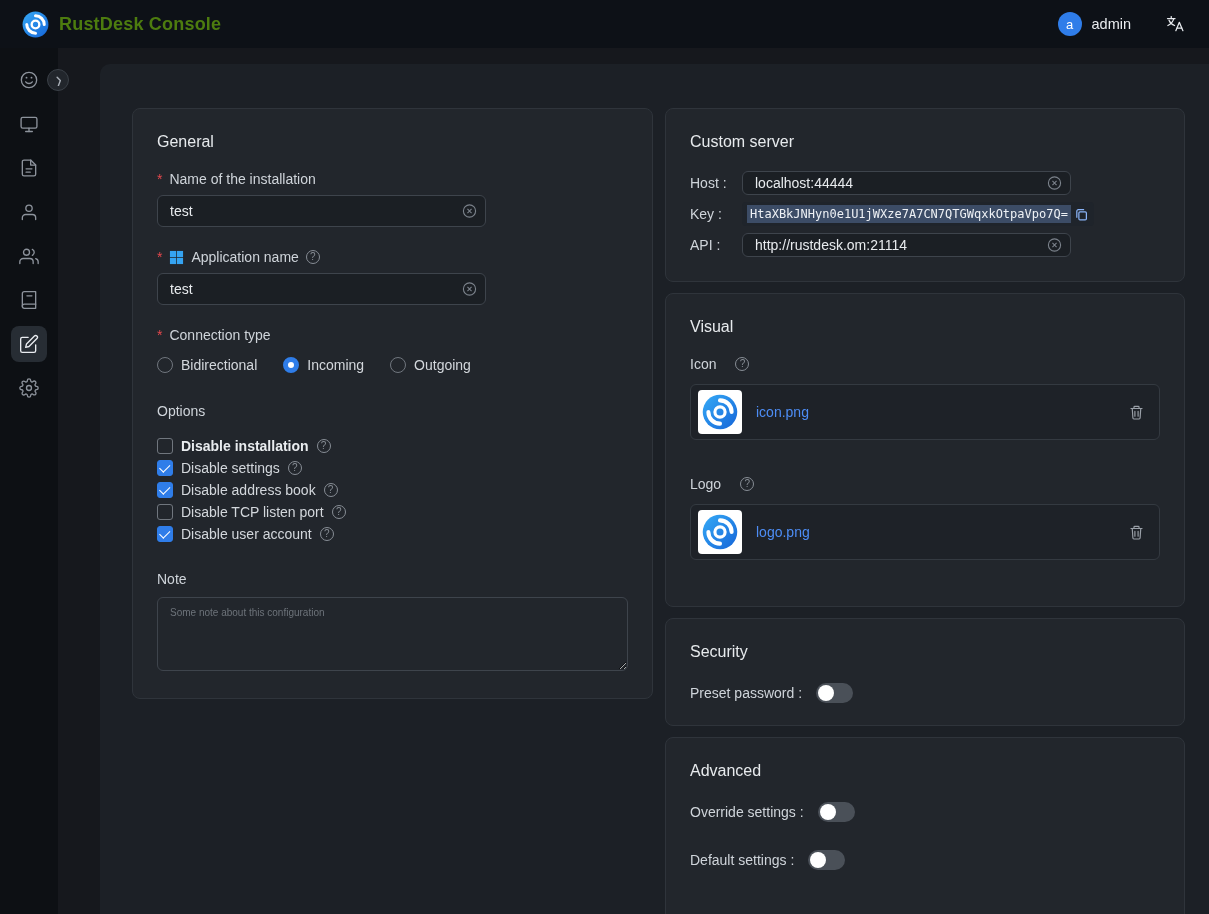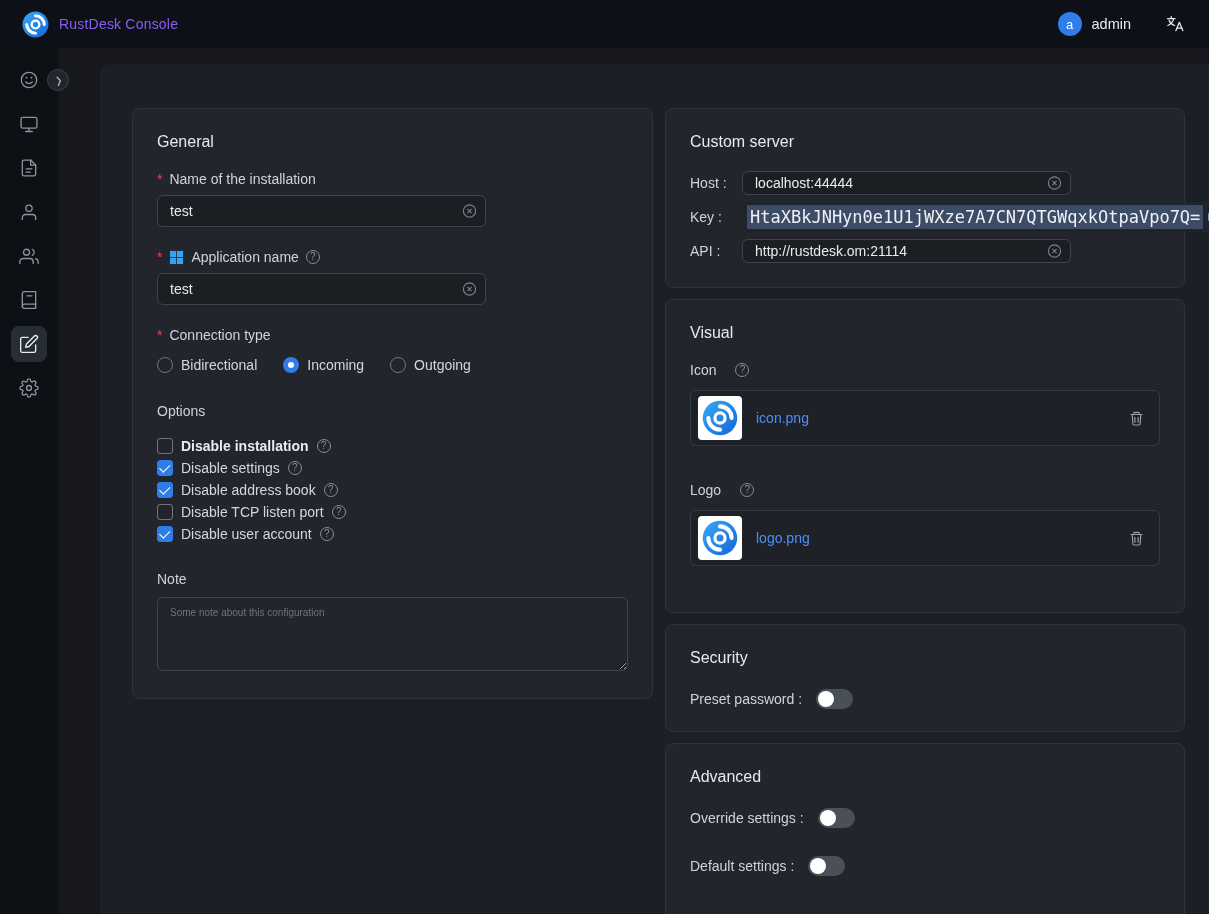--- a/index.html
+++ b/index.html
@@ -14,21 +14,21 @@
     --txt-muted:#878d95;
   }
   *{box-sizing:border-box;margin:0;padding:0}
   html,body{width:1209px;height:914px;overflow:hidden}
   body{background:#16181d;font-family:"Liberation Sans",sans-serif;font-size:14px;color:var(--txt);position:relative}
 
   
   .topbar{position:absolute;top:0;left:0;width:1209px;height:48px;background:#0d1117;display:flex;align-items:center;padding:0 24px 0 22px;z-index:7}
   .brand{display:flex;align-items:center;gap:10px}
   .brand-logo{width:27px;height:27px;display:block}
-  .brand-title{font-size:14px;font-weight:400;color:#8b5cf6;letter-spacing:.2px}
+  .brand-title{font-size:18px;font-weight:700;color:#4d7c0f;letter-spacing:.2px}
   .topbar-right{margin-left:auto;display:flex;align-items:center;gap:10px}
   .avatar{width:24px;height:24px;border-radius:50%;background:var(--accent);color:#fff;font-size:13px;display:flex;align-items:center;justify-content:center;cursor:pointer}
   .user-name{color:var(--txt-strong);font-size:14.5px;cursor:pointer}
   .translate-btn{margin-left:24px;display:flex;background:none;border:none;cursor:pointer}
 
   
   .sidebar{position:absolute;top:48px;left:0;width:58px;height:866px;background:#0d1014;display:flex;flex-direction:column;align-items:center;padding-top:14px;gap:8px;z-index:6}
   .side-item{width:36px;height:36px;border-radius:8px;display:flex;align-items:center;justify-content:center;color:#8d939c;background:none;border:none;cursor:pointer}
   .side-item svg{width:20px;height:20px}
   .side-item.active{background:#272d34;color:#eaedf1}
@@ -73,21 +73,21 @@
   textarea{width:100%;height:74px;background:transparent;border:1px solid var(--input-border);border-radius:6px;color:#e8ebee;padding:9px 12px;font-family:inherit;font-size:10px;resize:vertical;outline:none}
   textarea::placeholder{color:#6d737a}
 
   
   .srv-row{display:flex;align-items:center;margin-bottom:7px}
   .srv-row:last-child{margin-bottom:0}
   .srv-label{width:52px;flex:none;color:#cfd4da}
   .srv-input{position:relative;width:329px;height:24px}
   .srv-input input{width:100%;height:100%;background:#1b1f24;border:1px solid var(--input-border);border-radius:6px;color:#e8ebee;font-size:14px;padding:0 32px 0 12px;font-family:inherit;outline:none}
   .key-box{display:flex;align-items:center;background:#1f242b;border-radius:4px;padding:3px 5px;gap:3px}
-  .key-text{font-family:"DejaVu Sans Mono",monospace;font-size:17px;color:#eef1f5;background:#3c4c66;padding:2px 3px;white-space:nowrap}
+  .key-text{font-family:"DejaVu Sans Mono",monospace;font-size:12px;color:#eef1f5;background:#3c4c66;padding:2px 3px;white-space:nowrap}
   .copy-icon{display:flex;cursor:pointer}
 
   
   .v-label{display:flex;align-items:center;gap:19px;color:#cfd4da;margin-bottom:12px}
   .file-box{height:56px;border:1px solid #343a41;background:#1e2228;border-radius:6px;display:flex;align-items:center;padding:0 14px 0 7px;margin-bottom:36px}
   .file-box.last{margin-bottom:22px}
   .thumb{width:44px;height:44px;background:#fff;border-radius:4px;display:flex;align-items:center;justify-content:center;margin-right:14px;flex:none}
   .thumb svg{width:36px;height:36px;display:block}
   .file-link{color:var(--link);cursor:pointer;text-decoration:none}
   .trash{margin-left:auto;display:flex;color:#9aa0a8;background:none;border:none;cursor:pointer;padding:0}

